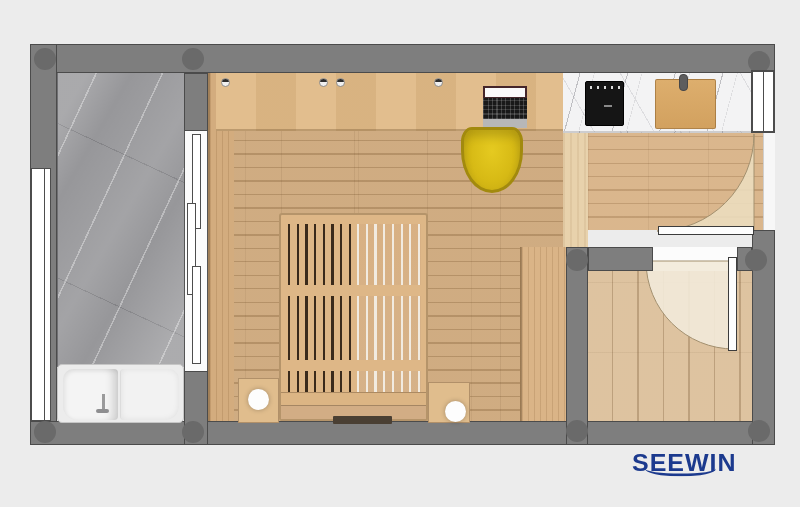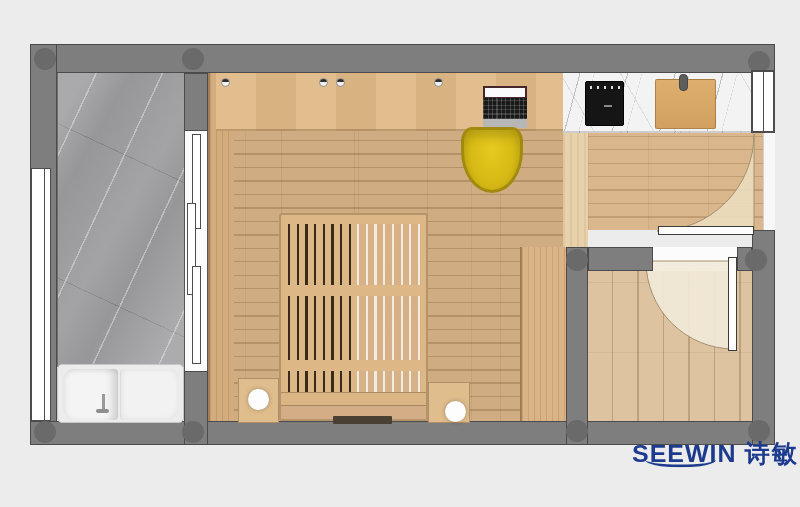--- a/index.html
+++ b/index.html
@@ -211,21 +211,20 @@
   <div class="abs cooktop" style="left:585px;top:81px;width:39px;height:45px;">
     <div class="cook-dots"></div>
     <div class="cook-mark"></div>
   </div>
   <div class="abs board" style="left:655px;top:79px;width:61px;height:50px;"></div>
   <div class="abs board-handle" style="left:679px;top:74px;width:9px;height:17px;"></div>
 
   <div class="abs leaf" style="left:658px;top:226px;width:96px;height:9px;"></div>
   <div class="abs leaf" style="left:728px;top:257px;width:9px;height:94px;"></div>
 
-  <div class="abs logo" style="left:632px;top:437px;">
+  <div class="abs logo" style="left:632px;top:448px;">
     <span class="wordmark">
       <span>SEEWIN</span>
       <span class="swoosh"></span>
     </span>
-    <span class="zh">诗敏</span>
   </div>
 
 </div>
 
 </body></html>

